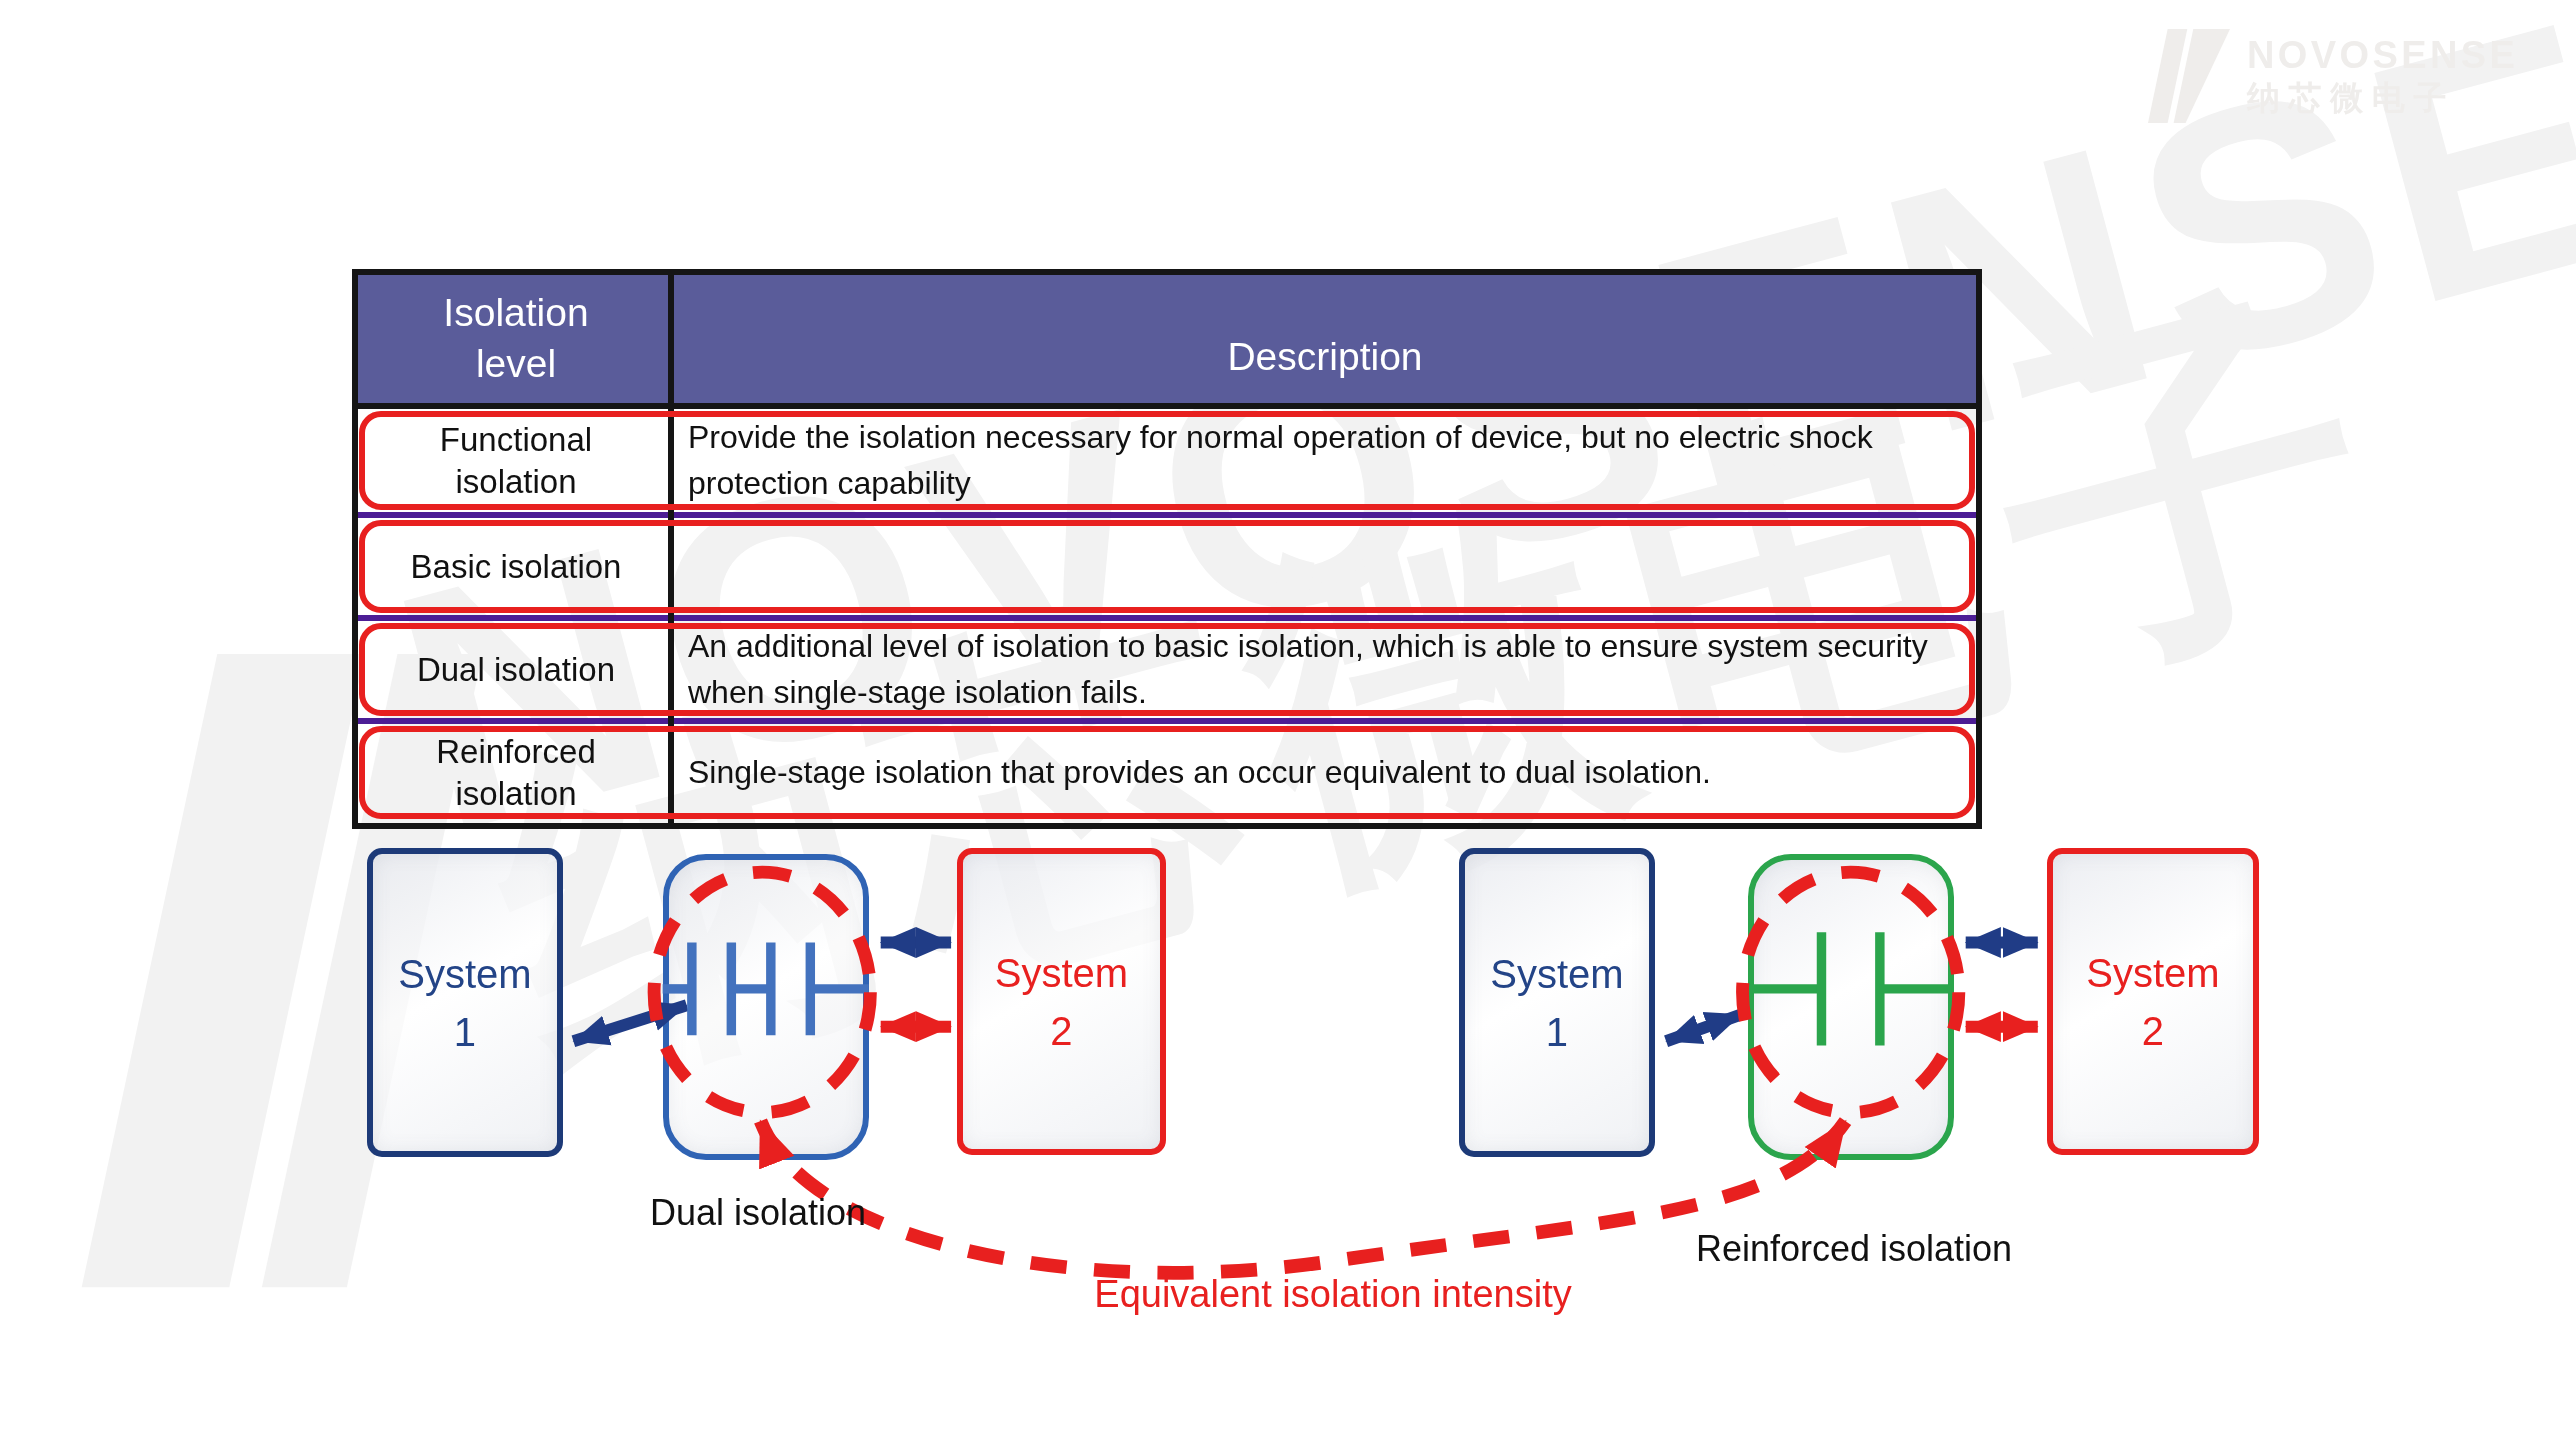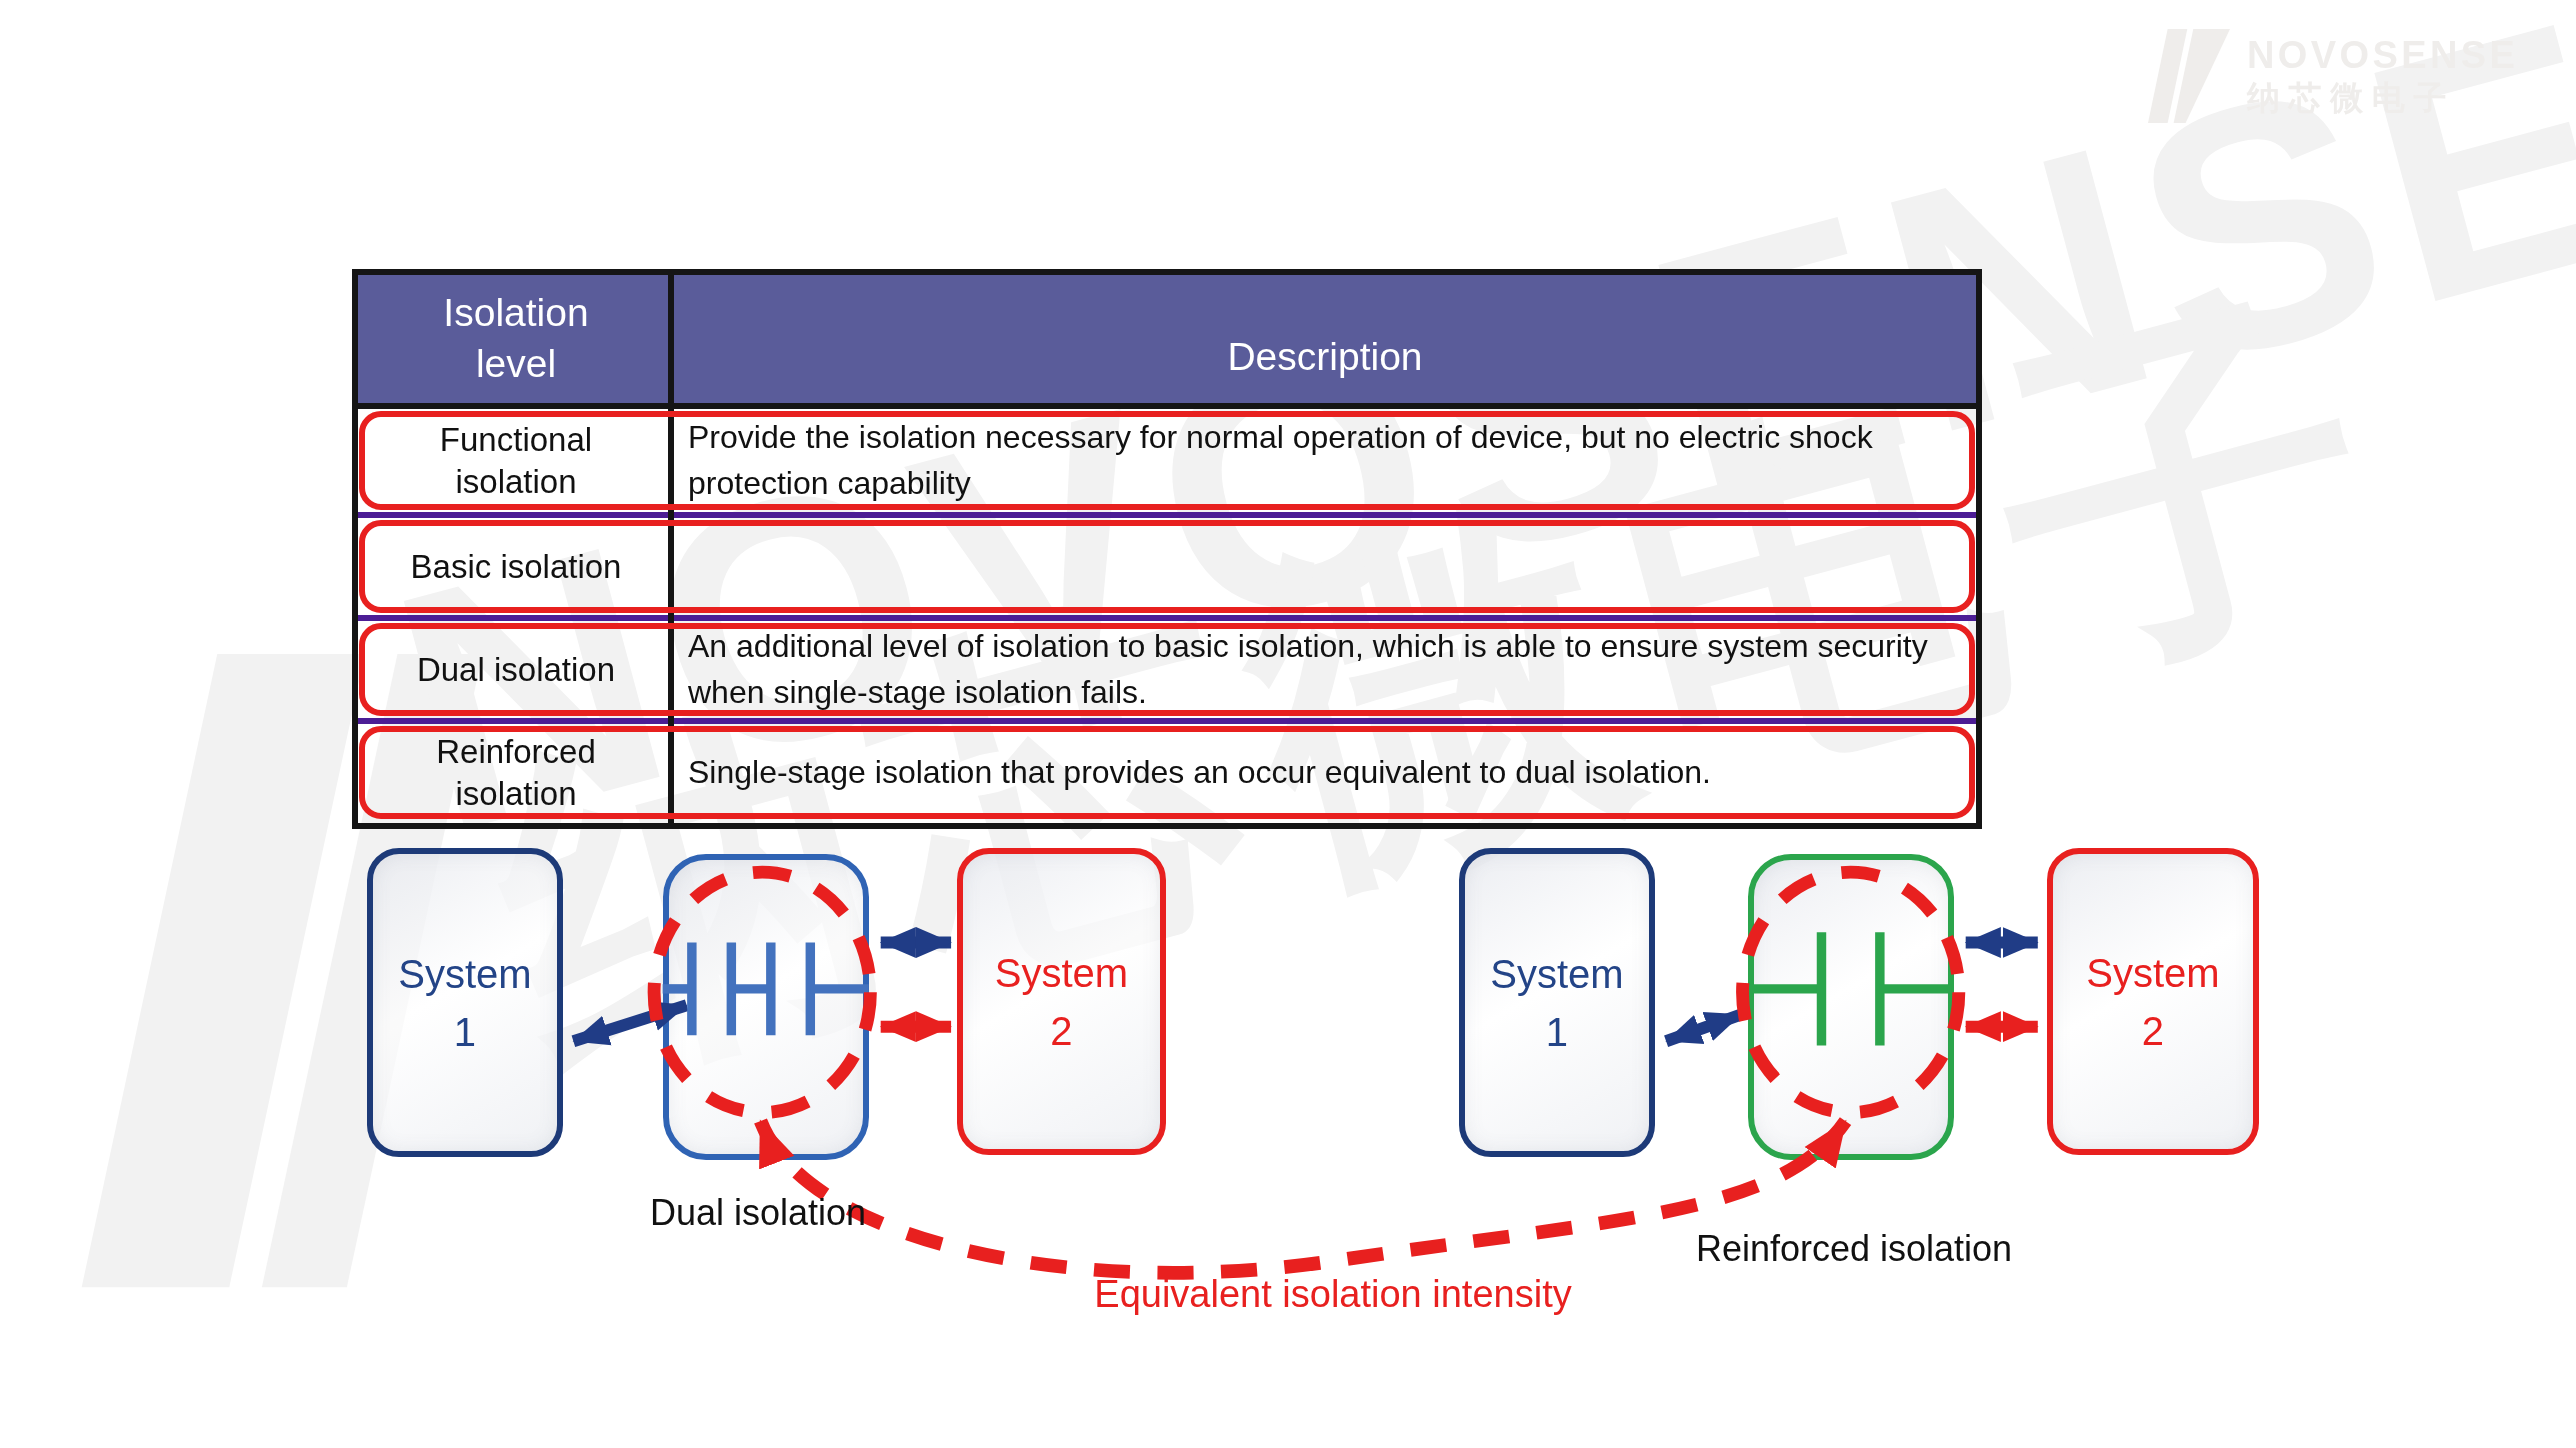--- a/index.html
+++ b/index.html
@@ -37,21 +37,21 @@
   .trow + .trow{border-top:6px solid #4c1d95;}
   .level{width:316px;display:flex;align-items:center;justify-content:center;
          text-align:center;font-size:33px;line-height:1.25;color:#111;padding:0 37px;
          box-sizing:border-box;}
   .desc{flex:1;display:flex;align-items:center;font-size:32px;line-height:1.42;
         color:#111;padding:0 39px 0 14px;box-sizing:border-box;}
   .redbox{position:absolute;top:1.7px;bottom:1.7px;left:0.9px;right:0.9px;
           border:6px solid #e8201f;border-radius:22px;z-index:3;pointer-events:none;}
 
   
-  .dbox{position:absolute;box-sizing:border-box;border-radius:32px;z-index:2;
+  .dbox{position:absolute;box-sizing:border-box;border-radius:15px;z-index:2;
         display:flex;align-items:center;justify-content:center;text-align:center;
         background:linear-gradient(150deg,rgba(233,235,240,0.85) 0%,rgba(255,255,255,0.65) 45%,rgba(236,238,242,0.80) 100%);
         box-shadow:inset 0 0 19px rgba(90,100,120,0.10);}
   .dbox .syslabel{font-size:40px;line-height:1.45;white-space:pre-line;}
   .b-navy{border:6.9px solid #1d3a78;}
   .b-red{border:6.9px solid #e8201f;}
   .b-blue{border:6.9px solid #2f63b4;border-radius:43px;}
   .b-green{border:6.9px solid #2ba54c;border-radius:43px;}
   .t-navy{color:#234487;}
   .t-red{color:#e8201f;}

